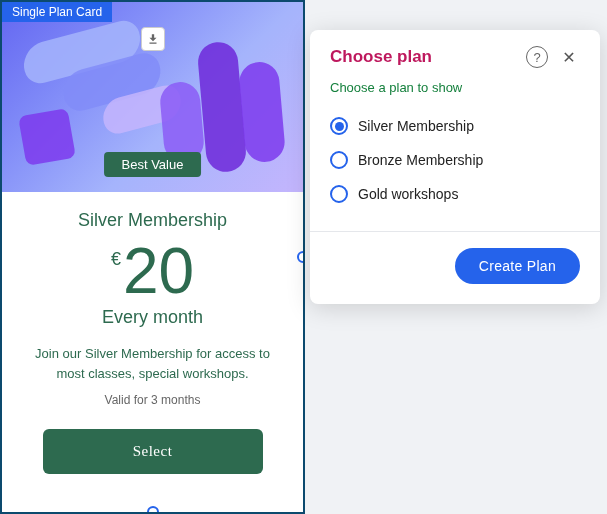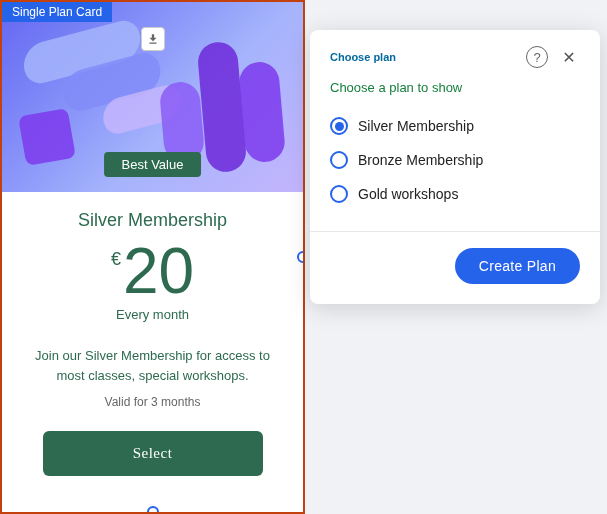--- a/index.html
+++ b/index.html
@@ -13,21 +13,21 @@
     }
 
     
     .card-panel {
       position: absolute;
       top: 0;
       left: 0;
       width: 305px;
       height: 514px;
       background: #fff;
-      border: 2px solid #c2410c;
+      border: 2px solid #0c4a6e;
       overflow: hidden;
     }
 
     
     .card-label {
       position: absolute;
       top: 0;
       left: 0;
       background: #2563eb;
       color: #fff;
@@ -172,22 +172,22 @@
     }
 
     .price-amount {
       font-size: 64px;
       font-weight: 300;
       line-height: 1;
     }
 
     .price-period {
       color: #2d6a4f;
-      font-size: 13px;
-      margin-bottom: 24px;
+      font-size: 18px;
+      margin-bottom: 16px;
     }
 
     .description {
       color: #2d6a4f;
       font-size: 13px;
       line-height: 1.5;
       margin-bottom: 10px;
       padding: 0 10px;
     }
 
@@ -264,23 +264,23 @@
 
     .modal-header {
       display: flex;
       align-items: center;
       justify-content: space-between;
       padding: 16px 20px 12px;
       border-bottom: none;
     }
 
     .modal-title {
-      font-size: 11px;
+      font-size: 17px;
       font-weight: 600;
-      color: #0369a1;
+      color: #be185d;
     }
 
     .modal-actions {
       display: flex;
       align-items: center;
       gap: 10px;
     }
 
     .help-icon {
       width: 22px;

